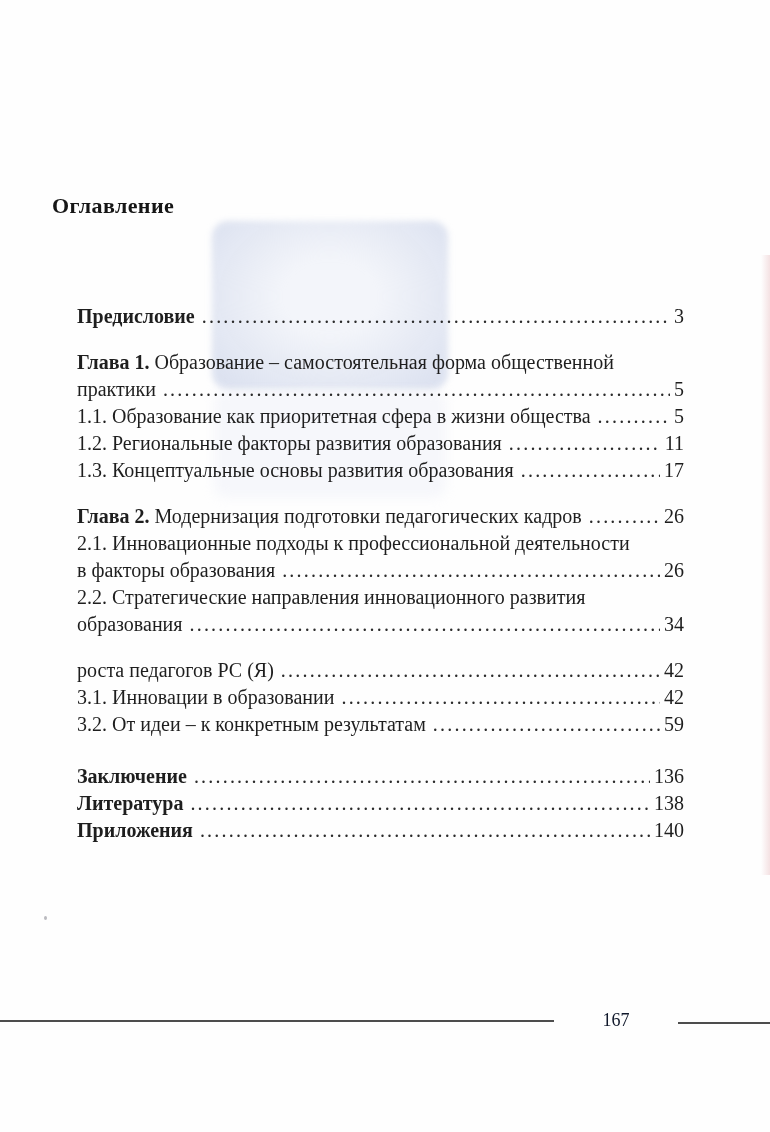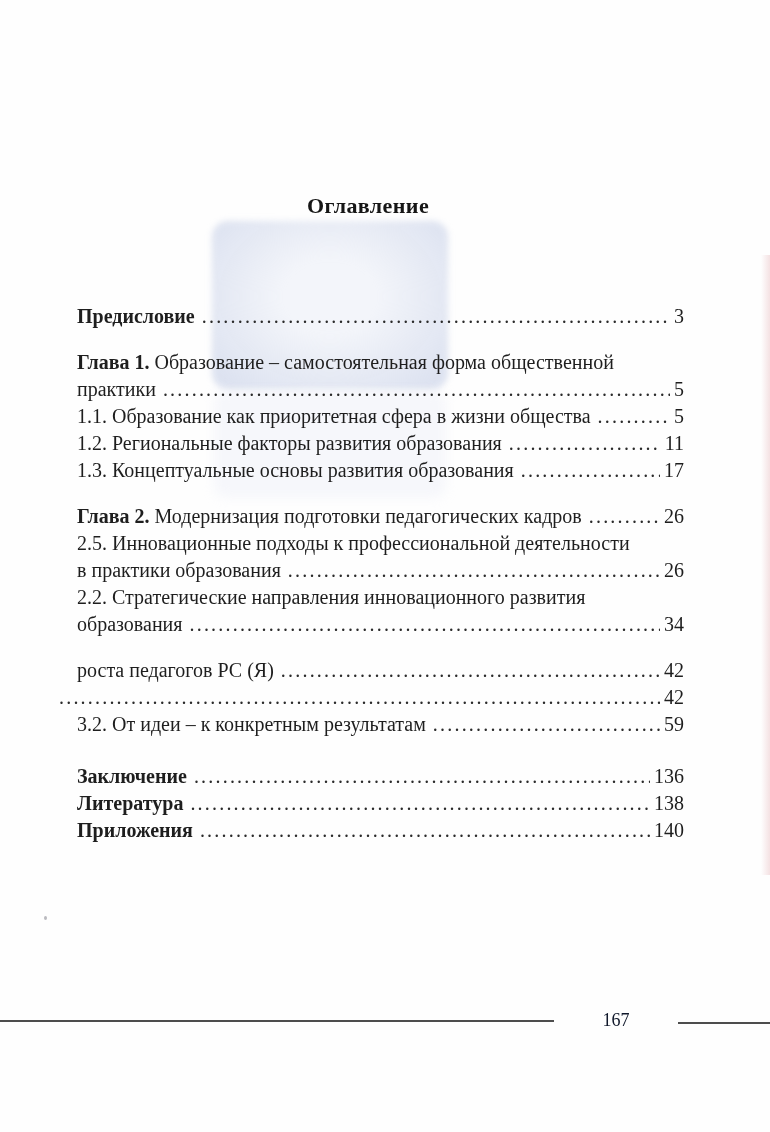--- a/index.html
+++ b/index.html
@@ -32,21 +32,20 @@
     background: linear-gradient(to left, rgba(228,178,182,0.38), rgba(228,178,182,0));
   }
   .speck {
     position: absolute; left: 44px; top: 916px; width: 3px; height: 4px;
     border-radius: 50%; background: rgba(60,60,75,0.35);
   }
   
   .content { position: absolute; left: 52px; top: 193px; width: 632px; }
   .title {
     margin: 0 0 84px 0;
-    text-align: center;
     font-size: 22px;
     line-height: 26px;
     font-weight: bold;
     letter-spacing: 0.4px;
     color: #161616;
   }
   .toc-entry { font-size: 20px; line-height: 27px; }
   .toc-entry.gap-chapter { margin-top: 19px; }
   .toc-entry.gap-section { margin-top: 25px; }
   .pre-line { white-space: nowrap; }
@@ -121,23 +120,23 @@
           </div>
         </div>
         <div class="toc-entry gap-chapter">
           <div class="toc-line">
             <span class="label"><span class="b">Глава 2.</span><span> Модернизация подготовки педагогических кадров</span></span>
             <span class="dots"></span>
             <span class="pg">26</span>
           </div>
         </div>
         <div class="toc-entry">
-          <div class="pre-line"><span class="label"><span>2.5. Инновационные подходы к профессиональной деятельности</span></span></div>
+          <div class="pre-line"><span class="label"><span>2.1. Инновационные подходы к профессиональной деятельности</span></span></div>
           <div class="toc-line">
-            <span class="label">в практики образования</span>
+            <span class="label">в факторы образования</span>
             <span class="dots"></span>
             <span class="pg">26</span>
           </div>
         </div>
         <div class="toc-entry">
           <div class="pre-line"><span class="label"><span>2.2. Стратегические направления инновационного развития</span></span></div>
           <div class="toc-line">
             <span class="label">образования</span>
             <span class="dots"></span>
             <span class="pg">34</span>
@@ -145,20 +144,21 @@
         </div>
         <div class="toc-entry gap-chapter">
           <div class="toc-line">
             <span class="label">роста педагогов РС (Я)</span>
             <span class="dots"></span>
             <span class="pg">42</span>
           </div>
         </div>
         <div class="toc-entry">
           <div class="toc-line">
+            <span class="label"><span>3.1. Инновации в образовании</span></span>
             <span class="dots"></span>
             <span class="pg">42</span>
           </div>
         </div>
         <div class="toc-entry">
           <div class="toc-line">
             <span class="label"><span>3.2. От идеи – к конкретным результатам</span></span>
             <span class="dots"></span>
             <span class="pg">59</span>
           </div>

